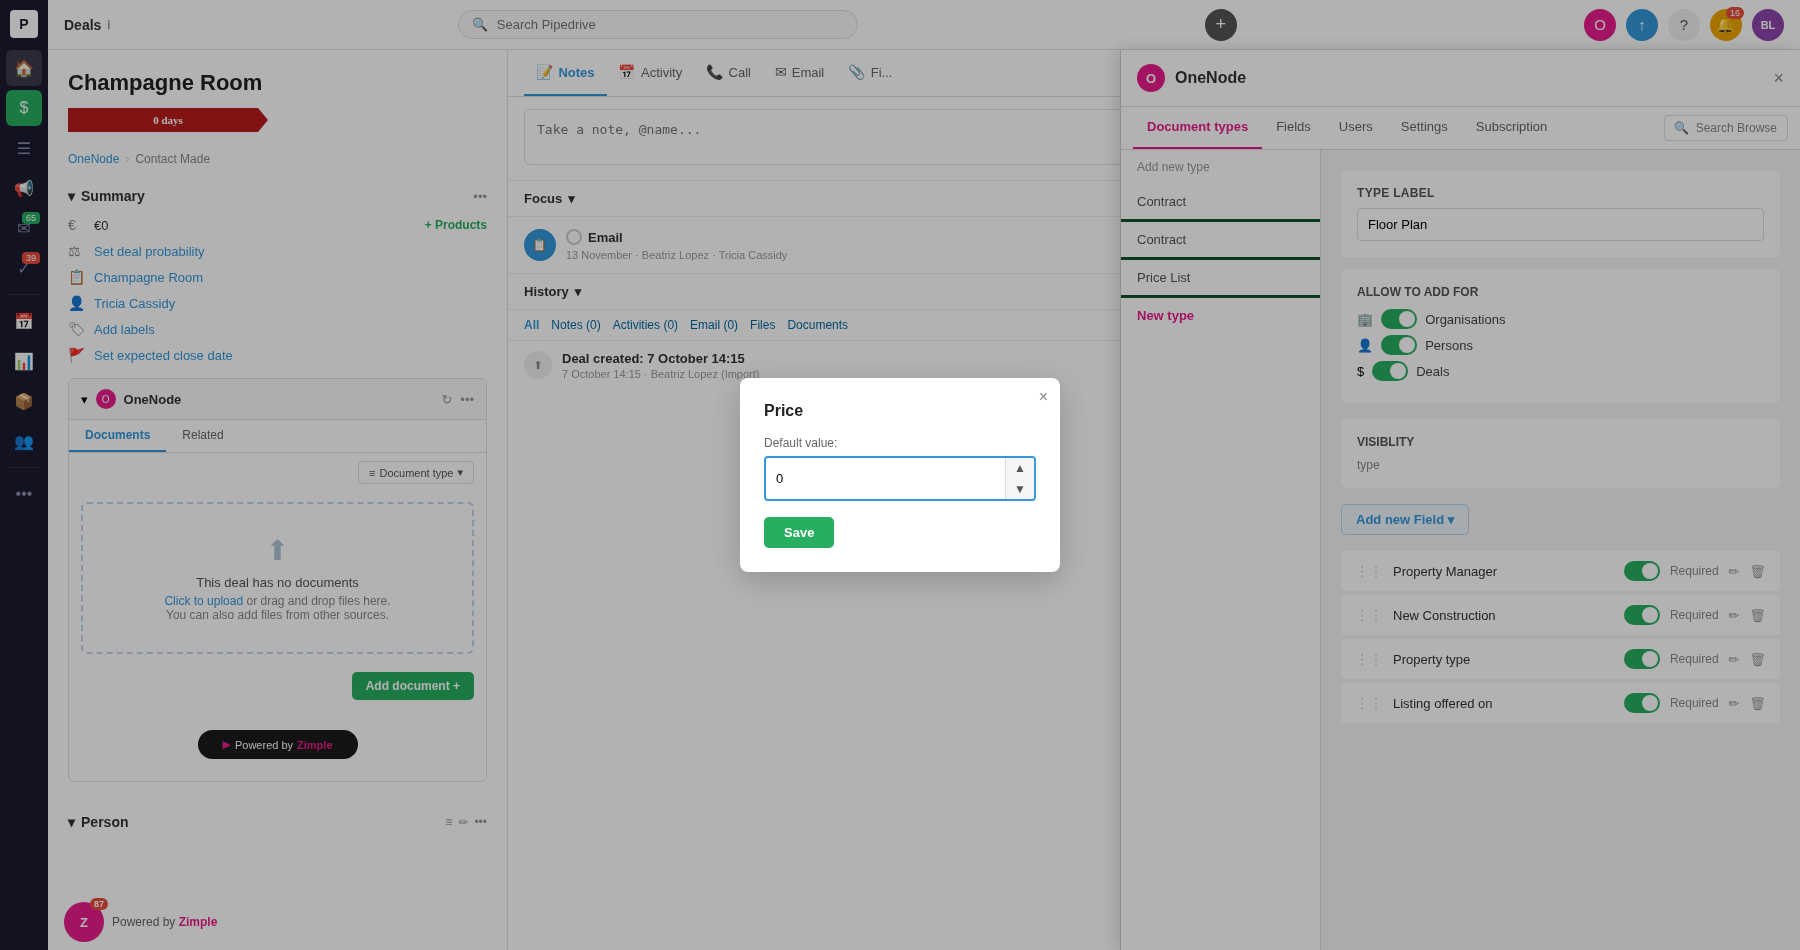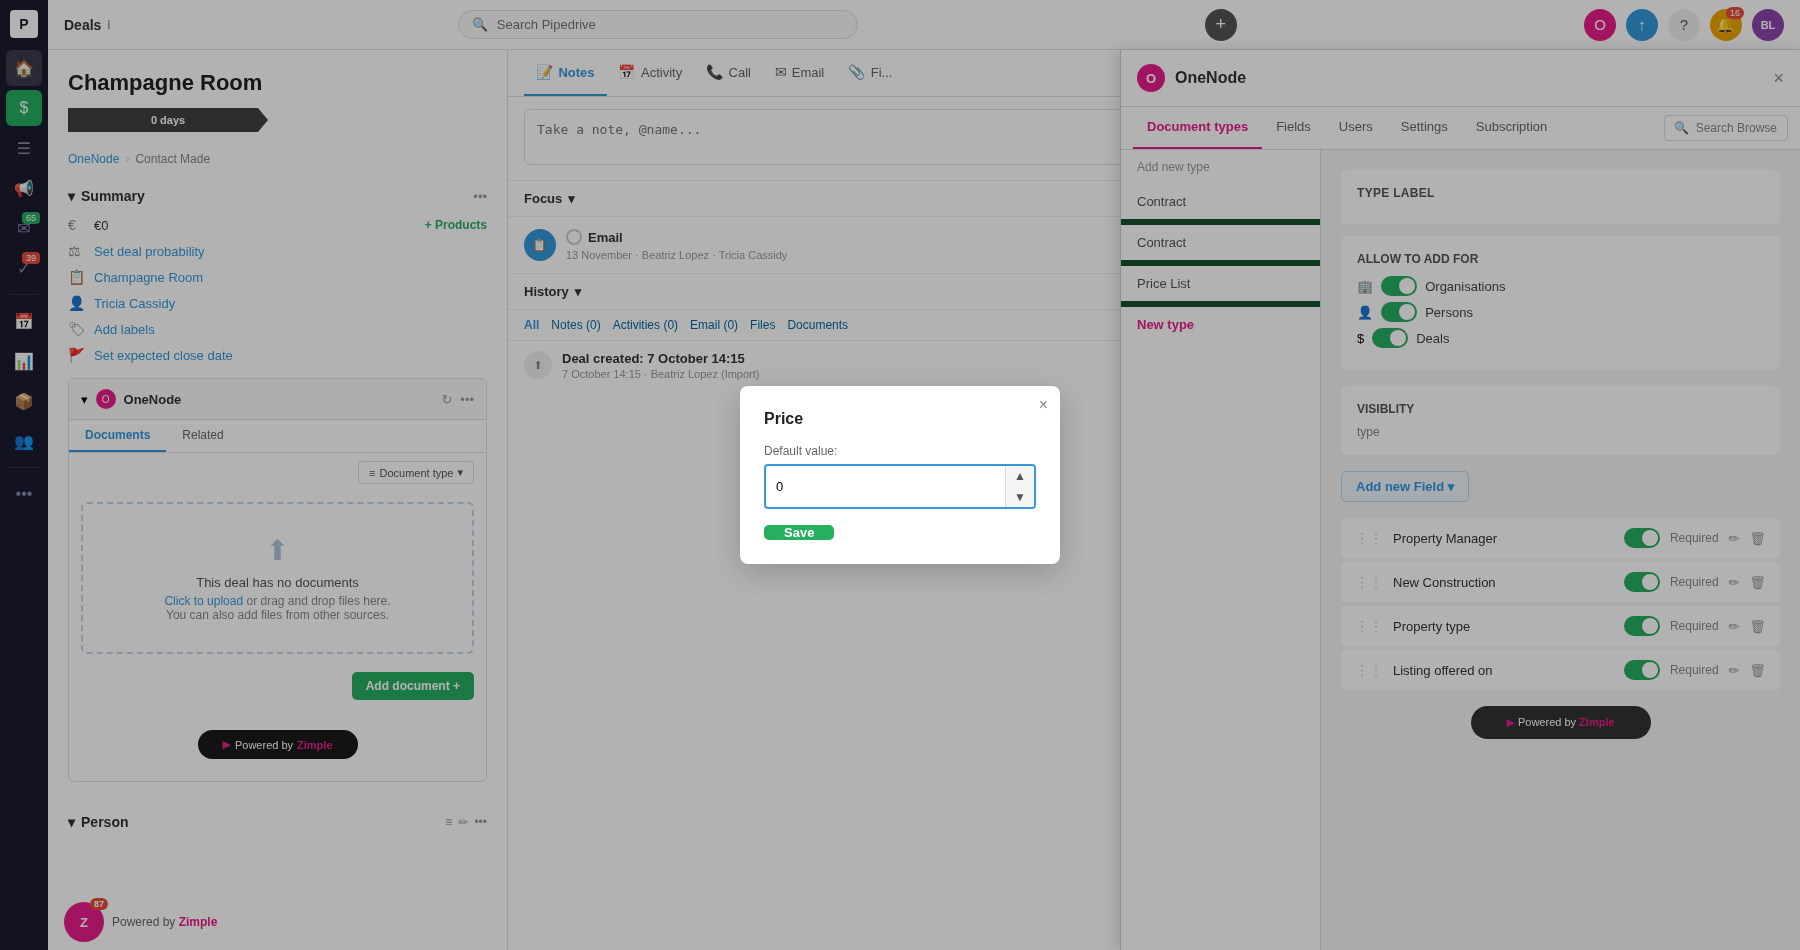--- a/index.html
+++ b/index.html
@@ -36,21 +36,21 @@
 
     
     .page { flex: 1; display: flex; overflow: hidden; background: #f5f5f5; }
 
     
     .left-panel { width: 460px; flex-shrink: 0; background: white; border-right: 1px solid #e0e0e0; display: flex; flex-direction: column; overflow: hidden; }
     .deal-header { padding: 20px 20px 10px; }
     .deal-title { font-size: 22px; font-weight: 600; color: #222; margin-bottom: 12px; }
     .pipeline-bar { display: flex; margin-bottom: 10px; }
     .pipeline-seg { height: 24px; display: flex; align-items: center; justify-content: center; font-size: 11px; color: white; font-weight: 600; position: relative; }
-    .pipeline-seg.green { background: #404040; flex: 0 0 200px; clip-path: polygon(0 0, calc(100% - 10px) 0, 100% 50%, calc(100% - 10px) 100%, 0 100%); }
+    .pipeline-seg.green { background: #b91c1c; flex: 0 0 200px; clip-path: polygon(0 0, calc(100% - 10px) 0, 100% 50%, calc(100% - 10px) 100%, 0 100%); font-family: Liberation Serif, serif; }
     .pipeline-seg.teal { background: #2ecc71; flex: 0 0 340px; clip-path: polygon(10px 0, calc(100% - 10px) 0, 100% 50%, calc(100% - 10px) 100%, 10px 100%, 0 50%); }
     .breadcrumb { display: flex; align-items: center; gap: 6px; font-size: 12px; color: #888; padding: 0 20px 10px; }
     .breadcrumb a { color: #3498db; text-decoration: none; }
     .breadcrumb-sep { color: #ccc; }
 
     .panel-body { padding: 0 20px; overflow-y: auto; flex: 1; }
 
     .section-header { display: flex; align-items: center; justify-content: space-between; padding: 12px 0 8px; }
     .section-title { font-size: 14px; font-weight: 600; color: #333; display: flex; align-items: center; gap: 6px; }
     .section-menu { color: #999; cursor: pointer; }
@@ -121,21 +121,21 @@
     .overlay-logo { width: 28px; height: 28px; border-radius: 50%; background: #e91e8c; display: flex; align-items: center; justify-content: center; color: white; font-size: 13px; font-weight: bold; }
     .overlay-title { font-size: 16px; font-weight: 600; color: #333; flex: 1; }
     .overlay-close { color: #888; cursor: pointer; font-size: 18px; border: none; background: none; }
     .overlay-tabs { background: white; display: flex; gap: 0; border-bottom: 1px solid #ddd; padding: 0 12px; flex-shrink: 0; }
     .overlay-tab { padding: 12px 14px; font-size: 13px; color: #666; cursor: pointer; border-bottom: 2px solid transparent; }
     .overlay-tab.active { color: #e91e8c; border-bottom-color: #e91e8c; font-weight: 600; }
     .overlay-search-box { display: flex; align-items: center; border: 1px solid #ddd; border-radius: 4px; padding: 5px 10px; gap: 6px; background: white; font-size: 12px; color: #888; }
 
     .overlay-body { display: flex; flex: 1; overflow: hidden; }
     .overlay-sidebar { width: 200px; background: white; border-right: 1px solid #ddd; flex-shrink: 0; overflow-y: auto; }
-    .doc-type-item { padding: 10px 16px; font-size: 13px; color: #555; cursor: pointer; border-bottom: 6px solid #14532d; }
+    .doc-type-item { padding: 10px 16px; font-size: 13px; color: #555; cursor: pointer; border-bottom: 3px solid #14532d; }
     .doc-type-add { padding: 10px 16px; font-size: 12px; color: #999; cursor: pointer; }
     .doc-type-new { padding: 10px 16px; font-size: 13px; color: #e91e8c; cursor: pointer; font-weight: 600; }
 
     .overlay-main { flex: 1; padding: 20px; overflow-y: auto; background: #f5f5f5; }
     .field-group { background: white; border-radius: 6px; padding: 16px; margin-bottom: 12px; }
     .field-label { font-size: 12px; font-weight: 600; color: #555; margin-bottom: 8px; text-transform: uppercase; letter-spacing: 0.3px; }
     .field-input { width: 100%; border: 1px solid #ddd; border-radius: 4px; padding: 8px 10px; font-size: 13px; outline: none; }
 
     .allow-section { margin-bottom: 16px; }
     .allow-title { font-size: 12px; font-weight: 600; color: #555; margin-bottom: 10px; text-transform: uppercase; }
@@ -166,21 +166,21 @@
     .modal-overlay { position: fixed; top: 0; left: 0; right: 0; bottom: 0; background: rgba(0,0,0,0.3); z-index: 200; display: flex; align-items: center; justify-content: center; }
     .modal { background: white; border-radius: 8px; padding: 24px; width: 320px; box-shadow: 0 8px 32px rgba(0,0,0,0.2); position: relative; }
     .modal-title { font-size: 16px; font-weight: 700; color: #222; margin-bottom: 16px; }
     .modal-close { position: absolute; top: 10px; right: 12px; border: none; background: none; font-size: 16px; color: #888; cursor: pointer; }
     .modal-field { margin-bottom: 16px; }
     .modal-field-label { font-size: 12px; color: #666; margin-bottom: 6px; }
     .modal-input-wrap { display: flex; align-items: center; border: 2px solid #3498db; border-radius: 4px; overflow: hidden; }
     .modal-input { flex: 1; border: none; padding: 8px 10px; font-size: 13px; outline: none; }
     .modal-spinner { display: flex; flex-direction: column; border-left: 1px solid #ddd; }
     .modal-spinner-btn { padding: 2px 8px; cursor: pointer; background: #f5f5f5; border: none; color: #555; font-size: 12px; line-height: 1.4; }
-    .modal-save-btn { background: #27ae60; color: white; border: none; border-radius: 5px; padding: 0 20px; font-size: 13px; font-weight: 600; cursor: pointer; }
+    .modal-save-btn { background: #27ae60; color: white; border: none; border-radius: 5px; padding: 8px 20px; font-size: 13px; font-weight: 600; cursor: pointer; }
 
     .onenode-powered { background: #1a1a1a; color: white; text-align: center; padding: 8px; font-size: 11px; border-radius: 20px; margin: 10px auto; width: 160px; cursor: pointer; display: flex; align-items: center; justify-content: center; gap: 4px; }
     .play-icon { color: #e91e8c; }
 
     
     ::-webkit-scrollbar { width: 4px; height: 4px; }
     ::-webkit-scrollbar-thumb { background: #ccc; border-radius: 2px; }
   </style>
 </head>
 <body>
@@ -450,20 +450,21 @@
           <div class="doc-type-item">Contract</div>
           <div class="doc-type-item">Contract</div>
           <div class="doc-type-item">Price List</div>
           <div class="doc-type-new">New type</div>
         </div>
 
         <div class="overlay-main">
 
           <div class="field-group">
             <div class="field-label">Type label</div>
+            <input class="field-input" type="text" value="Floor Plan" style="">
           </div>
 
           <div class="field-group allow-section">
             <div class="allow-title">Allow to add for</div>
             <div class="allow-row">
               <span>🏢</span>
               <div class="toggle on"></div>
               <span class="allow-label">Organisations</span>
             </div>
             <div class="allow-row">
@@ -511,27 +512,20 @@
           </div>
           <div class="field-row">
             <span class="field-drag">⋮⋮</span>
             <span class="field-name">Listing offered on</span>
             <div class="field-toggle"></div>
             <span class="field-required">Required</span>
             <span class="field-edit">✏</span>
             <span class="field-delete">🗑</span>
           </div>
 
-          <div style="margin-top:16px; text-align:center;">
-            <div class="powered-by">
-              <span style="color:#e91e8c;">▶ </span>
-              <span>Powered by </span>
-              <span class="powered-pink">Zimple</span>
-            </div>
-          </div>
         </div>
       </div>
     </div>
   </div>
 </div>
 
 <div class="modal-overlay">
   <div class="modal">
     <div class="modal-title">Price</div>
     <button class="modal-close">×</button>

